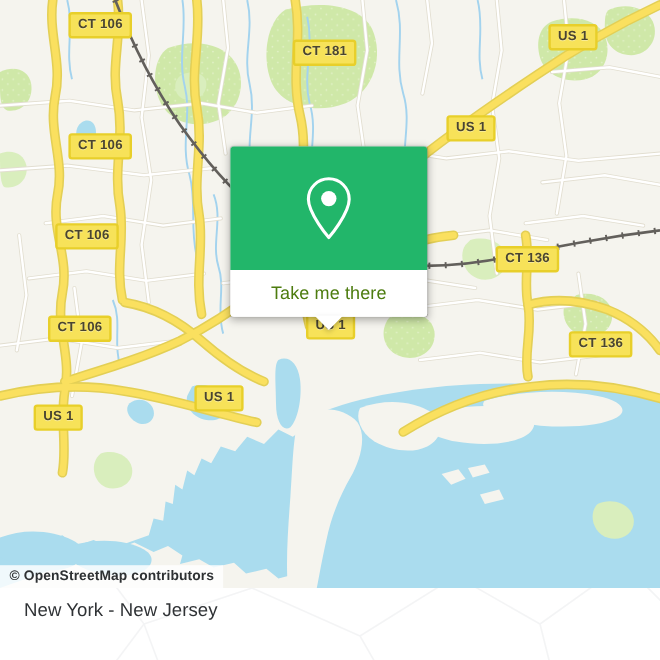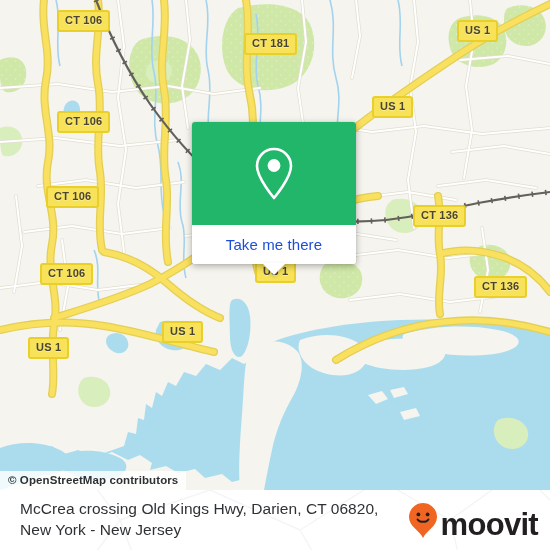--- a/index.html
+++ b/index.html
@@ -88,21 +88,21 @@
     height: 39px;
     background: #ffffff;
     border-radius: 0 0 3px 3px;
     display: flex;
     align-items: center;
     justify-content: center;
   }
   #card-footer-label {
     font-family: "Liberation Sans", sans-serif;
     font-size: 15px;
-    color: #1d4ed8;
+    color: #4d7c0f;
     letter-spacing: 0.1px;
   }
   #card-tail {
     position: absolute;
     left: 50%;
     bottom: -11px;
     margin-left: -12px;
     width: 0; height: 0;
     border-left: 12px solid transparent;
     border-right: 12px solid transparent;
@@ -413,32 +413,18 @@
         <path d="M300,80 L380,30 L450,70"></path>
         <path d="M380,30 L400,-10"></path>
         <path d="M450,70 L520,20 L560,60"></path>
         <path d="M450,70 L470,150"></path>
         <path d="M120,70 L150,150"></path>
         <path d="M0,30 L60,-10"></path>
       </g>
     </svg>
 
     <div id="footer-caption">
-      <div>McCrea crossing Old Kings Hwy, Darien, CT 06820,</div>
       <div>New York - New Jersey</div>
     </div>
 
-    <div id="moovit-logo">
-      <span>
-        <svg width="30" height="38" viewBox="0 0 30 38" aria-hidden="true">
-          <path d="M15 1 C7.3 1 1 7.3 1 15 C1 19.6 3.6 23.4 7 26.6
-                   C10 29.4 13.2 32.4 15 36 C16.8 32.4 20 29.4 23 26.6
-                   C26.4 23.4 29 19.6 29 15 C29 7.3 22.7 1 15 1 Z" fill="#f06522"></path>
-          <circle cx="10.4" cy="12.4" r="1.9" fill="#231f20"></circle>
-          <circle cx="19.6" cy="12.4" r="1.9" fill="#231f20"></circle>
-          <path d="M9.6 17.4 C11.6 20.6 18.4 20.6 20.4 17.4" stroke="#231f20" stroke-width="1.9" fill="none" stroke-linecap="round"></path>
-        </svg>
-      </span>
-      <span id="moovit-wordmark">moovit</span>
-    </div>
   </div>
 
 </div>
 
 </body></html>

